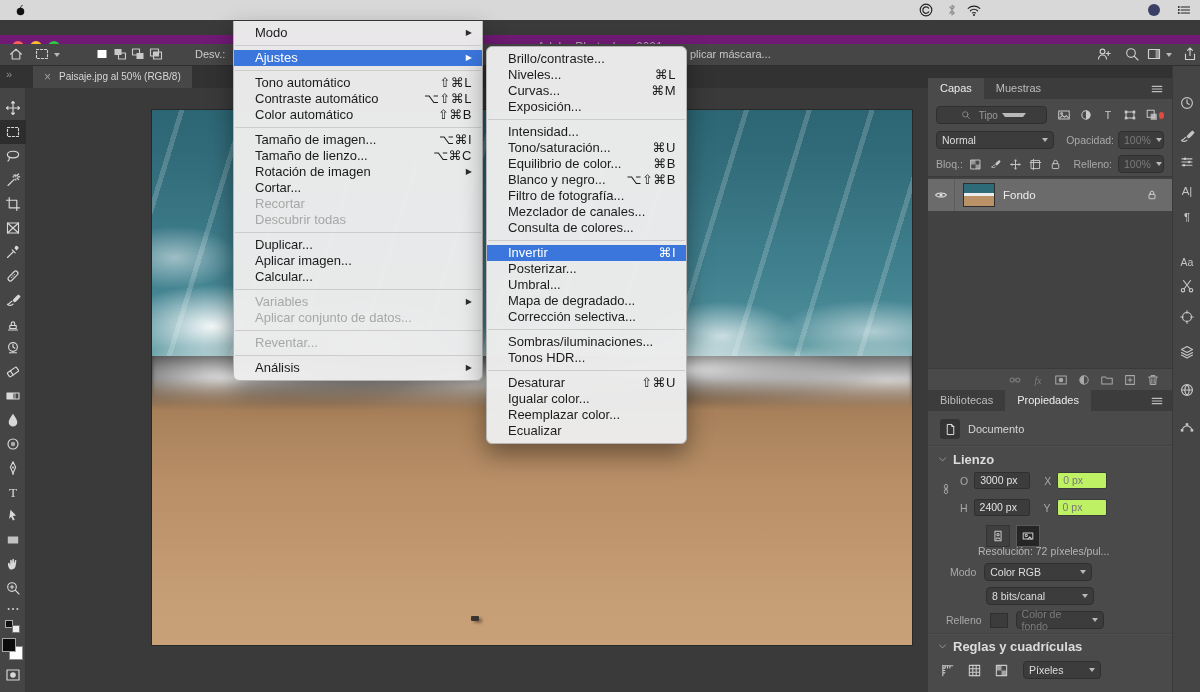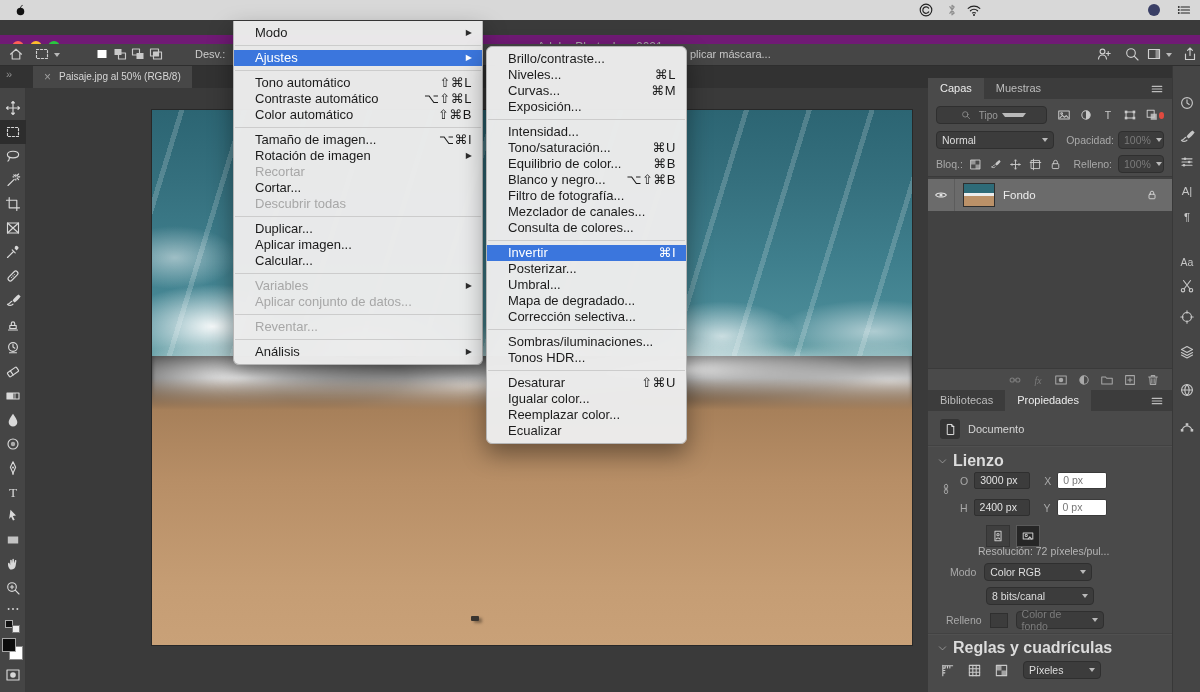--- a/index.html
+++ b/index.html
@@ -118,25 +118,25 @@
   .lname{font-size:11.5px;color:#ececec;flex:1}
   .llock{width:12px;height:12px;color:#dcdcdc;margin-right:14px}
   #lp-bottom{position:absolute;top:304px;left:0;right:0;height:22px;border-top:1px solid #3a3a3a;
     display:flex;align-items:center;justify-content:flex-end;gap:9px;padding-right:12px;color:#a8a8a8}
   #lp-bottom .icon{width:14px;height:14px}
   #lp-bottom .dim{color:#7c7c7c}
   #pp-tabs{position:absolute;top:326px;left:0;right:0;height:21px}
   #pp-content{position:absolute;top:347px;left:0;right:0;bottom:0;background:var(--panel)}
   .pp-abs{position:absolute}
   .sep{position:absolute;left:0;right:0;height:1px;background:#3e3e3e;border-bottom:1px solid #555;opacity:.6}
-  .hdr{font-size:16px;font-weight:700;color:#dcdcdc;display:flex;align-items:center;gap:6px}
+  .hdr{font-size:13px;font-weight:700;color:#dcdcdc;display:flex;align-items:center;gap:6px}
   .hdr .icon{width:9px;height:9px;color:#bbb}
   .fld{background:var(--field);border:1px solid var(--fieldbrd);border-radius:2px;height:15px;line-height:15px;
     font-size:10.5px;color:#e2e2e2;padding:0 5px}
-  .fld.dis{color:#787878;background:#ffffff;border-color:#3a3a3a}
+  .fld.dis{color:#787878;background:#bef264;border-color:#3a3a3a}
   .ob-btn{width:22px;height:20px;background:#3f3f3f;border:1px solid #343434;display:flex;align-items:center;
     justify-content:center;color:#c9c9c9}
   .ob-btn.active{background:#262626;border-color:#5a5a5a}
   .ob-btn .icon{width:14px;height:14px}
   .restext{font-size:10.5px;color:#b5b5b5}
   .rulicons{display:flex;gap:12px;align-items:center;color:#c9c9c9}
   .rulicons .icon{width:15px;height:15px}
   .docicon{width:20px;height:20px;background:#343434;border-radius:3px;display:flex;align-items:center;
     justify-content:center;color:#e8e8e8}
   .docicon .icon{width:13px;height:13px}
@@ -1063,28 +1063,32 @@
       <div class="menu-item">
         <span class="mi-l">Color automático</span>
         <span class="mi-s">⇧⌘B</span>
       </div>
       <div class="menu-sep"></div>
       <div class="menu-item">
         <span class="mi-l">Tamaño de imagen...</span>
         <span class="mi-s">⌥⌘I</span>
       </div>
       <div class="menu-item">
+        <span class="mi-l">Tamaño de lienzo...</span>
+        <span class="mi-s">⌥⌘C</span>
+      </div>
+      <div class="menu-item">
         <span class="mi-l">Rotación de imagen</span>
         <span class="mi-a">▶</span>
       </div>
+      <div class="menu-item">
+        <span class="mi-l">Cortar...</span>
+      </div>
       <div class="menu-item disabled">
         <span class="mi-l">Recortar</span>
-      </div>
-      <div class="menu-item">
-        <span class="mi-l">Cortar...</span>
       </div>
       <div class="menu-item disabled">
         <span class="mi-l">Descubrir todas</span>
       </div>
       <div class="menu-sep"></div>
       <div class="menu-item">
         <span class="mi-l">Duplicar...</span>
       </div>
       <div class="menu-item">
         <span class="mi-l">Aplicar imagen...</span>

